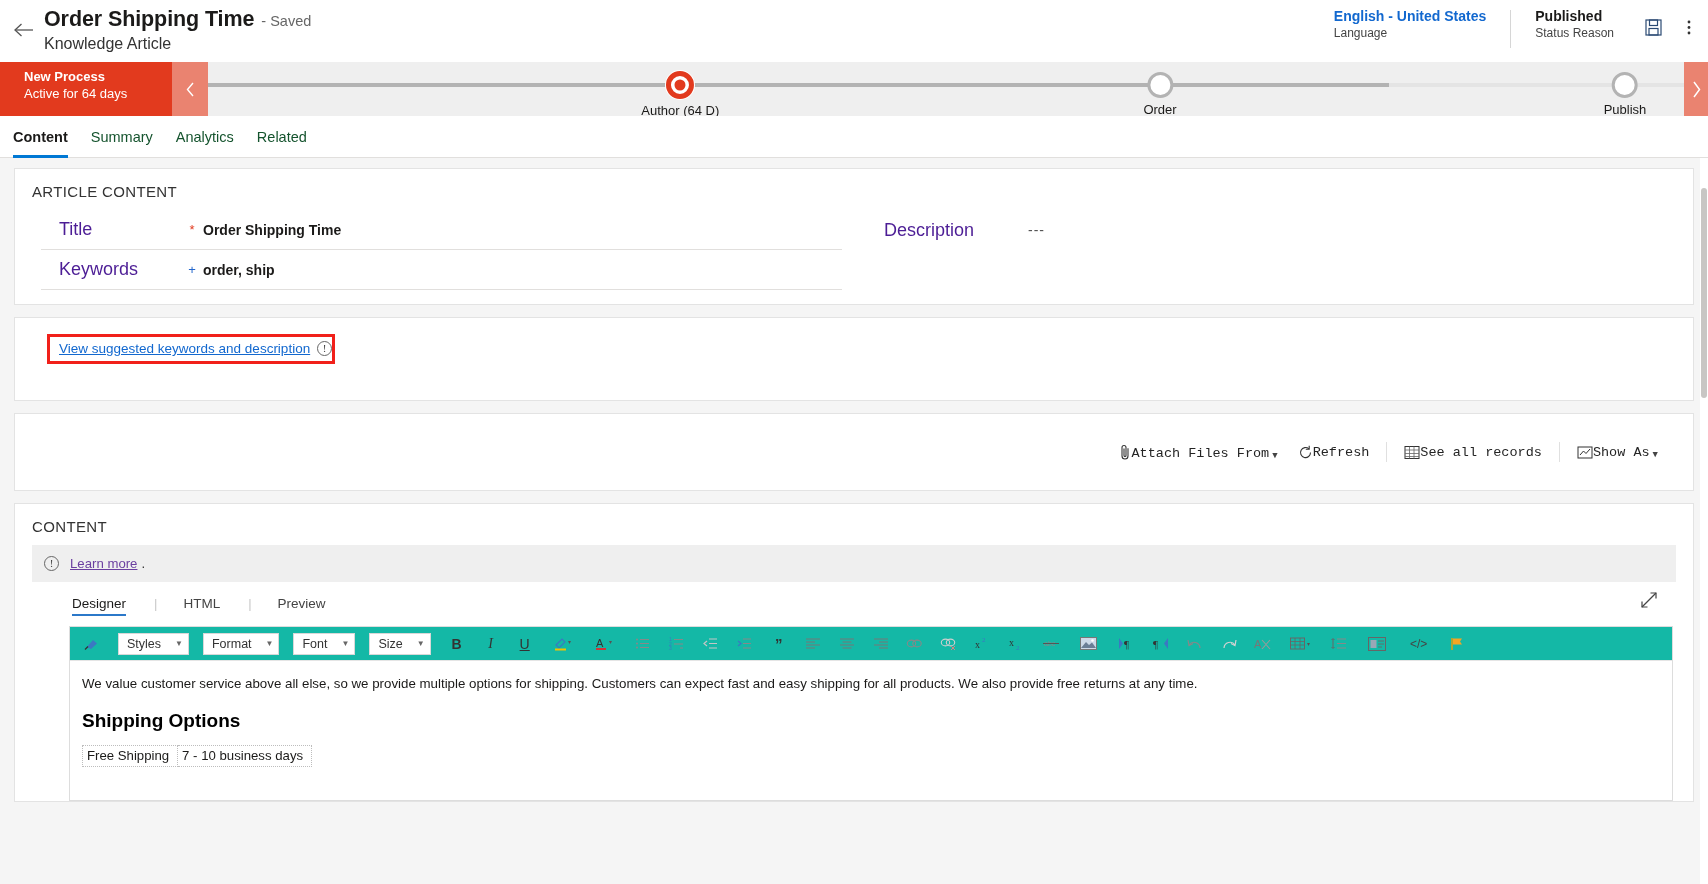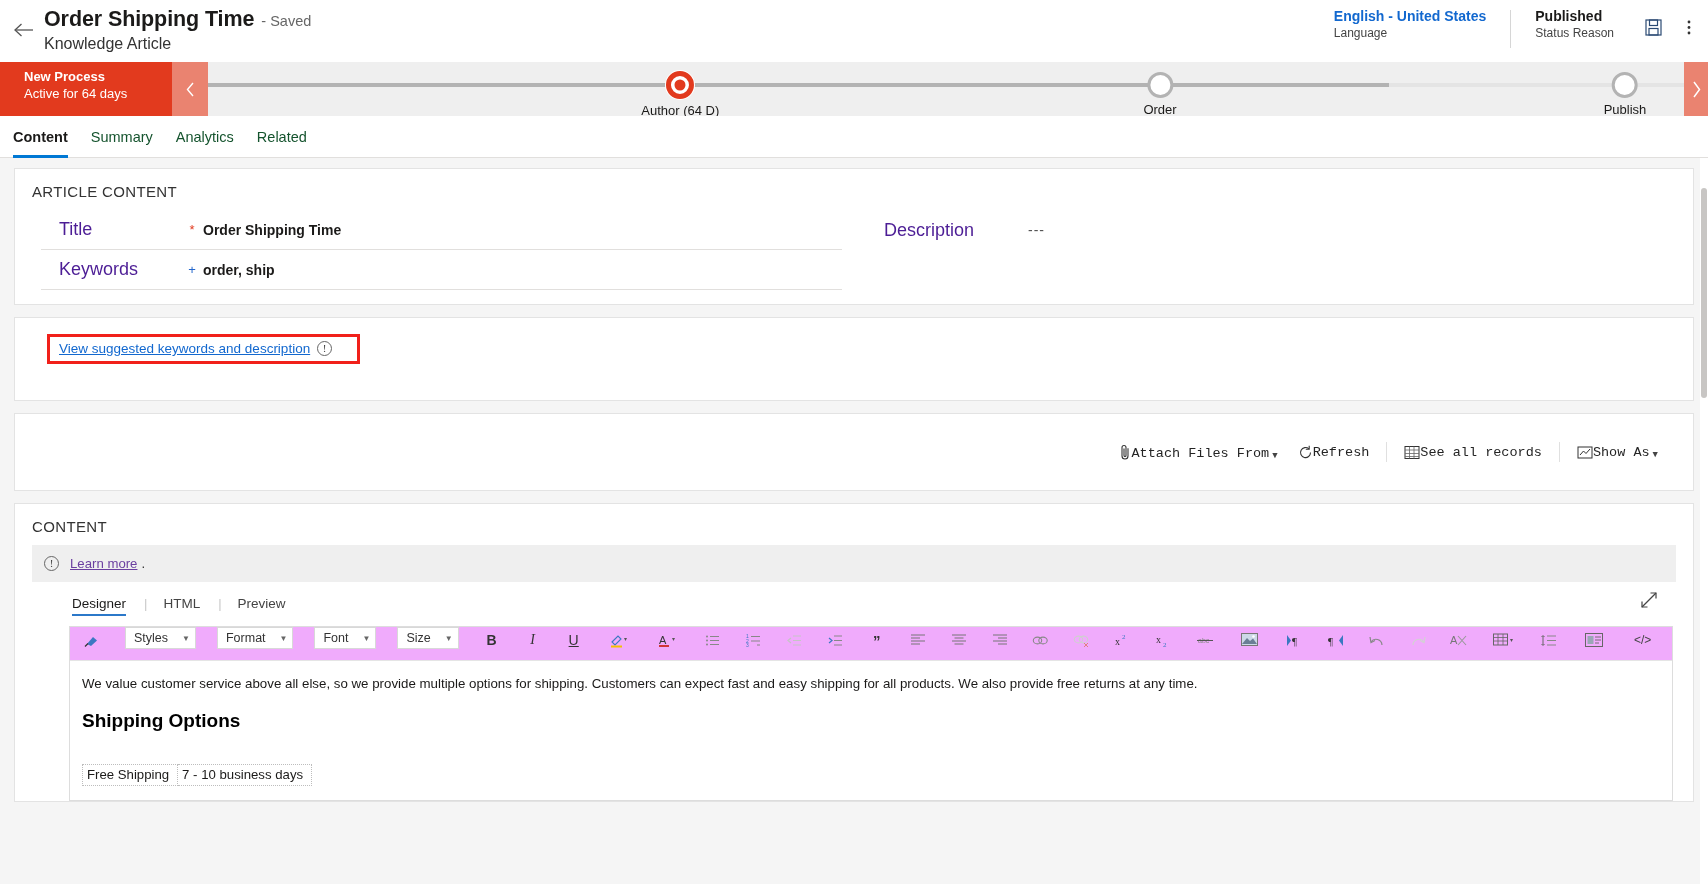--- a/index.html
+++ b/index.html
@@ -149,21 +149,21 @@
   .field-req.star { color: #e23a1e; }
   .field-req.plus { color: #2266cc; }
   .field-val { font-size: 14px; font-weight: 700; color: #1b1a19; }
   .field-val.muted { font-weight: 400; color: #555; letter-spacing: 1px; }
 
   
   .suggest-card { height: 84px; position: relative; }
   .suggest-hl {
     position: absolute; left: 32px; top: 16px;
     border: 3px solid #f1201a;
-    padding: 4px 25px 5px 9px;
+    padding: 4px 0 5px 9px;
     display: flex; align-items: center; gap: 7px;
     cursor: pointer;
   }
   .suggest-link {
     font-size: 13.5px; color: #1268cf; text-decoration: underline;
   }
   .info-circle {
     width: 15px; height: 15px; border: 1.3px solid #666; border-radius: 50%;
     display: inline-flex; align-items: center; justify-content: center;
     font-size: 11px; color: #444; font-family: "Liberation Serif", serif; line-height: 1;
@@ -186,21 +186,21 @@
   .notif {
     margin: 0 17px 0 17px;
     background: #efefef; height: 37px;
     display: flex; align-items: center; padding-left: 12px;
     font-size: 13.2px; color: #333;
   }
   .notif .info-circle { margin-right: 7px; }
   .notif a { color: #6b3fa0; text-decoration: underline; margin: 0 4px; }
 
   .editor-tabs {
-    display: flex; align-items: center; gap: 4px;
+    display: flex; align-items: center; gap: 14px;
     padding: 14px 0 0 57px; position: relative;
   }
   .etab {
     font-size: 13.5px; color: #444; padding: 0 14px 5px 0; cursor: pointer; position: relative;
   }
   .etab:first-child { padding-left: 0; }
   .etab.active { color: #1b1a19; }
   .etab.active::after {
     content: ""; position: absolute; left: 0; right: 14px; bottom: 0; height: 2px; background: #2b78c9;
   }
@@ -209,24 +209,24 @@
     position: absolute; right: 36px; top: 10px; cursor: pointer;
   }
 
   .rte {
     margin: 10px 20px 0 54px;
     border: 1px solid #ddd;
     border-bottom: none;
     background: #fff;
   }
   .rte-toolbar {
-    display: flex; align-items: flex-start; gap: 17px;
+    display: flex; align-items: center; gap: 10px;
     height: 34px; padding: 0 6px;
     border-bottom: 1px solid #e5e5e5;
-    background: #f0abfc; overflow: hidden;
+    background: #14b8a6; overflow: hidden;
   }
   .tb-sel {
     display: flex; align-items: center; justify-content: space-between;
     border: 1px solid #d8d8d8; height: 22px; padding: 0 5px 0 8px;
     font-size: 12.5px; color: #333; cursor: pointer; margin-right: 4px;
     background: #fff;
   }
   .tb-sel .cap { margin-right: 14px; }
   .tb-sel .ar { font-size: 8px; color: #666; }
   .tb-btn {
@@ -235,21 +235,21 @@
   }
   .tb-btn.wide { width: 32px; }
   .rte-body {
     border: 1px solid #ddd; border-top: none;
     margin: 0 20px 0 54px;
     padding: 14px 16px 0 12px;
     height: 140px; overflow: hidden; background: #fff;
   }
   .rte-p { font-size: 13.3px; color: #1b1a19; line-height: 18px; }
   .rte-h2 { font-size: 19px; font-weight: 700; margin-top: 17px; color: #000; }
-  .rte-table { margin-top: 32px; border-collapse: collapse; }
+  .rte-table { margin-top: 13px; border-collapse: collapse; }
   .rte-table td {
     border: 1px dotted #bdbdbd; font-size: 13.2px; padding: 2px 8px 3px 4px; color: #1b1a19;
   }
 
   
   .vscroll {
     position: absolute; right: 0; top: 0; width: 8px; bottom: 0; background: #fff;
   }
   .vscroll .thumb {
     position: absolute; top: 30px; left: 1px; width: 6px; height: 210px;

